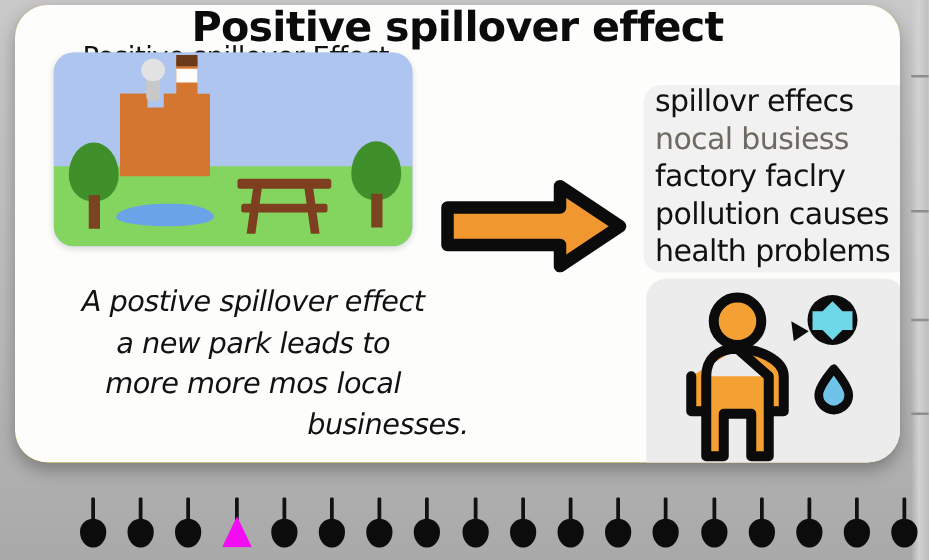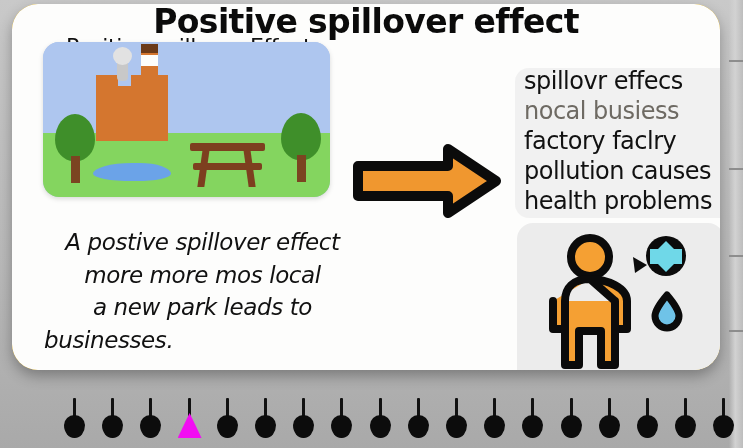--- a/index.html
+++ b/index.html
@@ -278,23 +278,23 @@
       </div>
 
       <div class="tree" id="tree-right">
         <div class="crown"></div>
         <div class="trunk"></div>
       </div>
     </div>
 
     <div id="left-body">
       <div>A postive spillover effect</div>
+      <div>a new park leads to</div>
       <div>more  more mos local</div>
-      <div>a new park leads to</div>
-      <div style="text-align:left;padding-left:14px;">businesses.</div>
+      <div style="text-align:right;padding-left:14px;">businesses.</div>
     </div>
 
     <div id="arrow">
       <svg width="150" height="74" viewBox="0 0 150 74">
         <path d="M6 22 L96 22 L96 5 L144 37 L96 69 L96 52 L6 52 Z" fill="#f0972f" stroke="#0b0b0b" stroke-width="10" stroke-linejoin="round"></path>
       </svg>
     </div>
 
     <div id="right-text-bg"></div>
 

